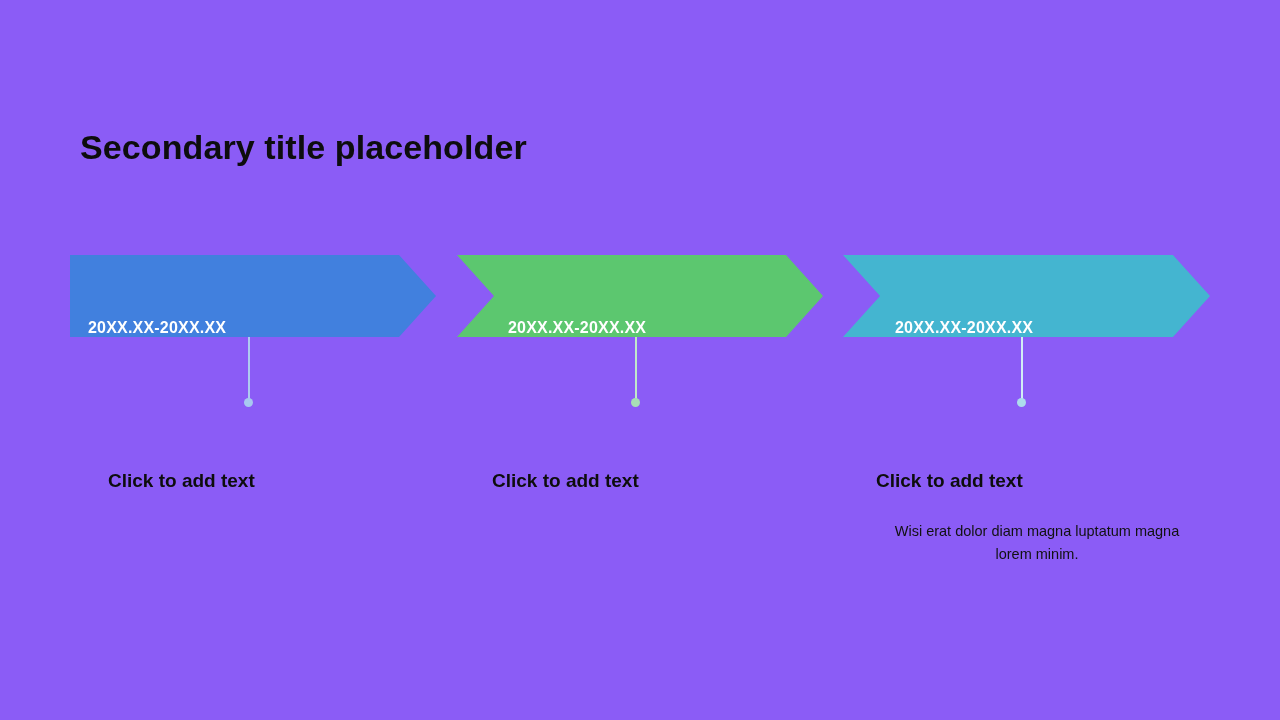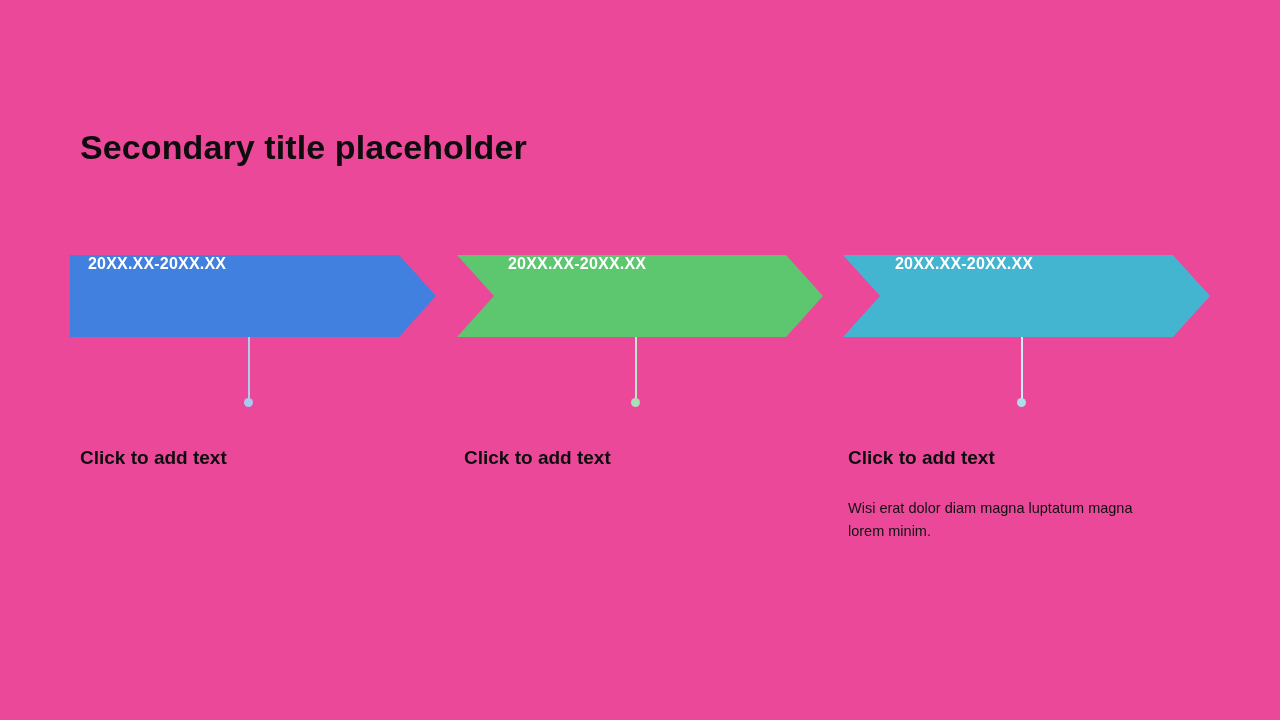--- a/index.html
+++ b/index.html
@@ -13,21 +13,21 @@
     font-family: "Liberation Sans", sans-serif;
     overflow: hidden;
     position: relative;
   }
 
   .slide {
     position: absolute;
     inset: 0;
     width: 1280px;
     height: 720px;
-    background: #ec4899;
+    background: #8b5cf6;
   }
 
   
   .slide-title {
     position: absolute;
     left: 80px;
     top: 128px;
     font-size: 34px;
     font-weight: bold;
     color: #0d0d0d;
@@ -42,21 +42,21 @@
     top: 255px;
     width: 1280px;
     height: 82px;
   }
 
   .chevron {
     position: absolute;
     top: 0;
     height: 82px;
     display: flex;
-    align-items: flex-start;
+    align-items: flex-end;
   }
 
   .chevron-1 {
     left: 70px;
     width: 366px;
     background: #4180DE;
     clip-path: polygon(0 0, 89.9% 0, 100% 50%, 89.9% 100%, 0 100%);
   }
   .chevron-2 {
     left: 457px;
@@ -100,22 +100,23 @@
     border-radius: 50%;
     top: 398px;
   }
   .dot-1 { left: 244px; background: #A8C9F0; }
   .dot-2 { left: 631px; background: #A8DFB5; }
   .dot-3 { left: 1017px; background: #ADDCEC; }
 
   
   .text-col {
     position: absolute;
-    top: 445px;
+    top: 468px;
     width: 345px;
+    margin-left: 28px;
   }
   .col-1 { left: 80px; }
   .col-2 { left: 464px; }
   .col-3 { left: 848px; }
 
   .col-heading {
     font-size: 19px;
     font-weight: bold;
     color: #0d0d0d;
     margin: 0;
@@ -125,21 +126,21 @@
 
   .col-body {
     margin: 26px 0 0 0;
     font-size: 14.5px;
     line-height: 23px;
     color: #111111;
     font-weight: normal;
   }
   .col-1 .col-body { width: 335px; }
   .col-2 .col-body { width: 320px; }
-  .col-3 .col-body { width: 322px; }
+  .col-3 .col-body { width: 322px; text-align: center; }
 </style>
 </head>
 <body>
 
 <div class="slide">
 
   <div class="slide-title">Secondary title placeholder</div>
 
   <div class="chevron-band">
 

